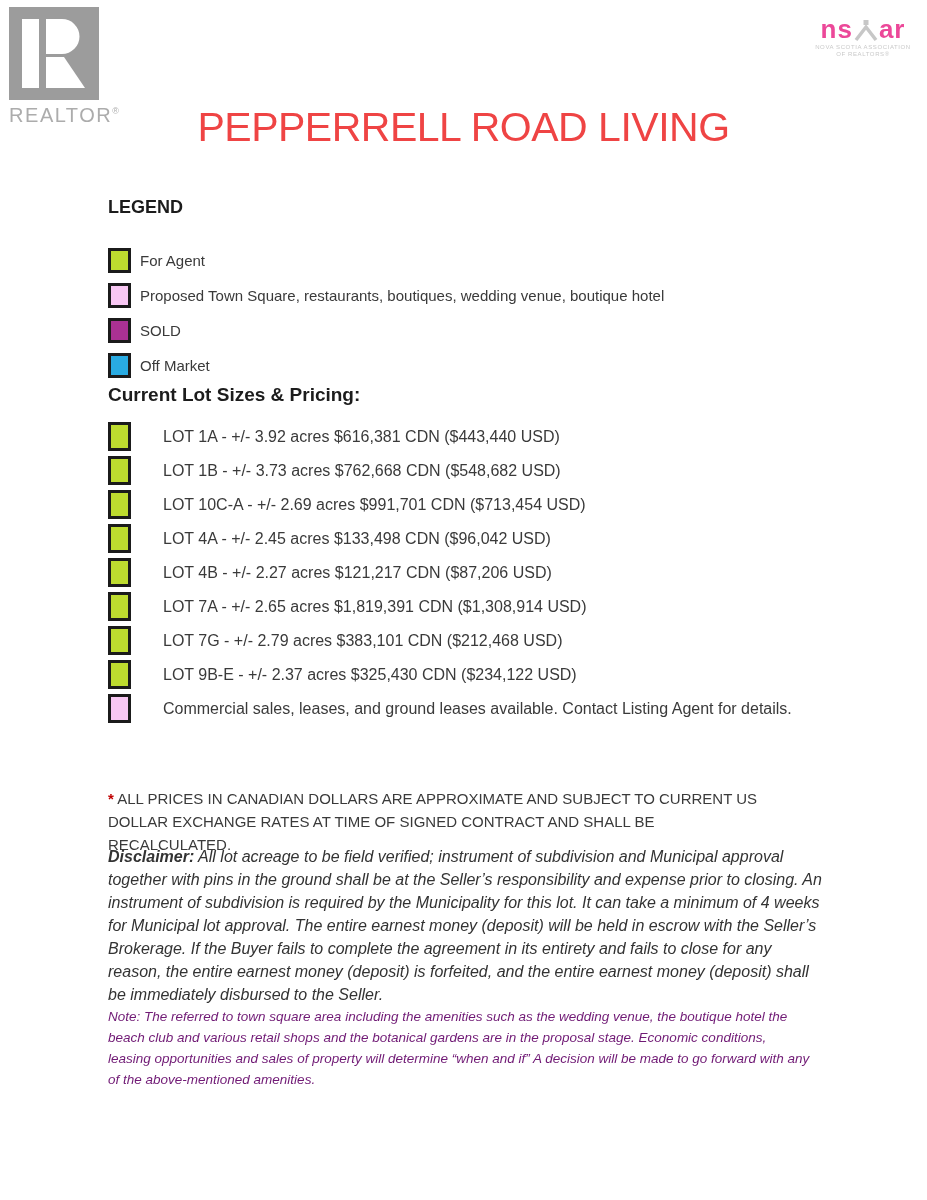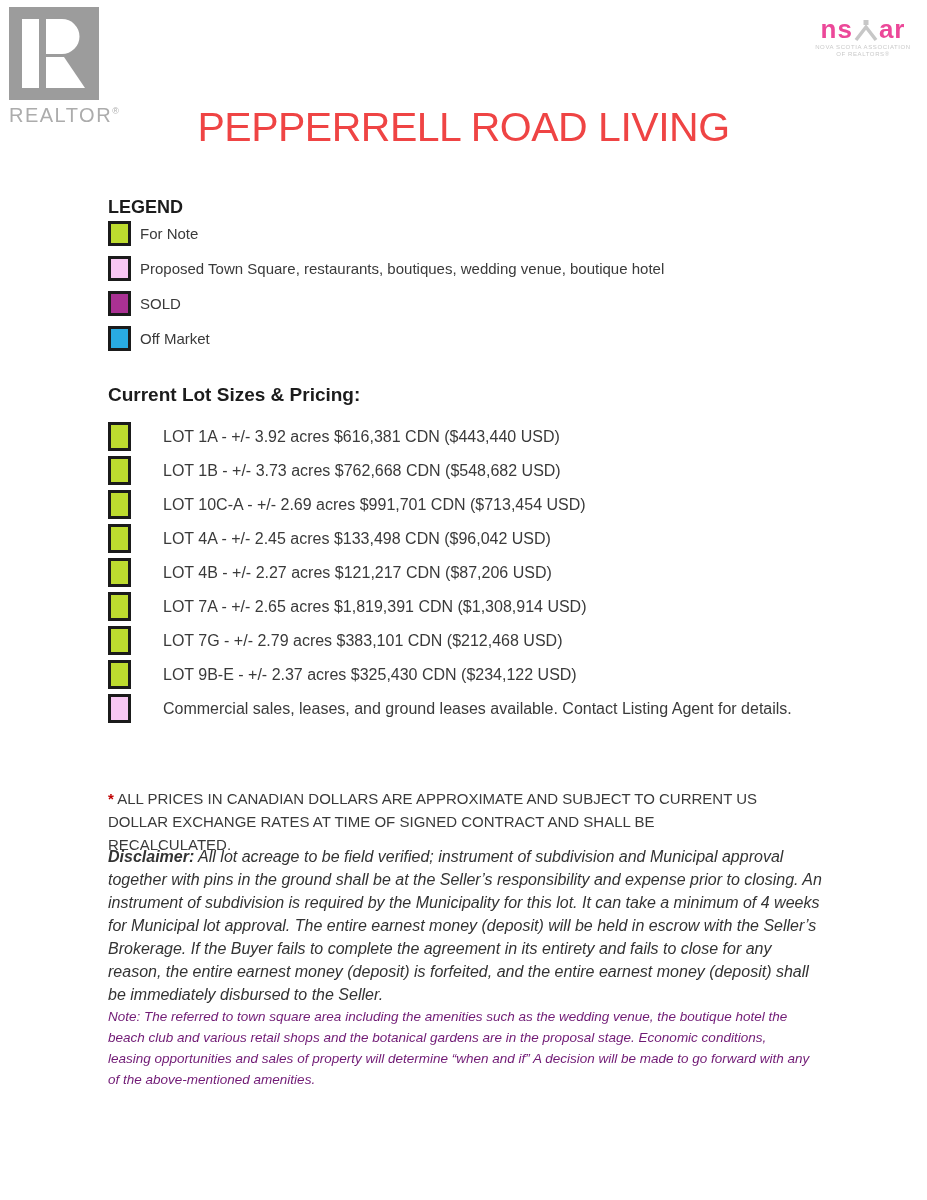--- a/index.html
+++ b/index.html
@@ -15,20 +15,21 @@
 
   
   .realtor-logo { position: absolute; left: 9px; top: 7px; width: 110px; }
   .realtor-mark { display: block; width: 90px; height: 93px; }
   .realtor-word {
     margin-top: 4px;
     font-size: 20px;
     letter-spacing: 1.5px;
     color: #acacac;
     font-weight: 400;
+    text-align: center;
   }
   .realtor-word sup { font-size: 9px; letter-spacing: 0; }
 
   .nsar-logo { position: absolute; right: 9px; top: 16px; width: 110px; text-align: center; }
   .nsar-word {
     display: flex; align-items: flex-end; justify-content: center;
     color: #ec4899; font-weight: bold; font-size: 26px; line-height: 26px;
     letter-spacing: 1px;
   }
   .nsar-house { width: 24px; height: 26px; margin: 0 1px; }
@@ -42,21 +43,21 @@
     color: #ef4444;
   }
 
   
   .section-heading {
     margin: 0; color: #1c1c1c; font-weight: bold;
   }
 
   
   .legend { position: absolute; left: 108px; top: 197px; }
-  .legend .section-heading { font-size: 18px; margin-bottom: 3px; }
+  .legend .section-heading { font-size: 18px; margin-bottom: 30px; }
   .legend-row { display: flex; align-items: center; height: 25px; margin-bottom: 10px; }
   .legend-swatch {
     flex: none; width: 17px; height: 19px;
     border: 3px solid #1b1b1b; margin-right: 9px;
   }
   .legend-label { font-size: 15px; color: #3a3a3a; white-space: nowrap; }
 
   
   .pricing { position: absolute; left: 108px; top: 384px; }
   .pricing .section-heading { font-size: 19px; margin-bottom: 16px; }
@@ -115,21 +116,21 @@
     </div>
   </div>
 
   <h1 class="title">PEPPERRELL ROAD LIVING</h1>
 
   <section class="legend">
     <h2 class="section-heading">LEGEND</h2>
 
     <div class="legend-row">
       <span class="legend-swatch" style="background-color: rgb(190, 220, 47);"></span>
-      <span class="legend-label">For Note</span>
+      <span class="legend-label">For Agent</span>
     </div>
     <div class="legend-row">
       <span class="legend-swatch" style="background-color: rgb(248, 199, 243);"></span>
       <span class="legend-label">Proposed Town Square, restaurants, boutiques, wedding venue, boutique hotel</span>
     </div>
     <div class="legend-row">
       <span class="legend-swatch" style="background-color: rgb(170, 49, 147);"></span>
       <span class="legend-label">SOLD</span>
     </div>
     <div class="legend-row">

